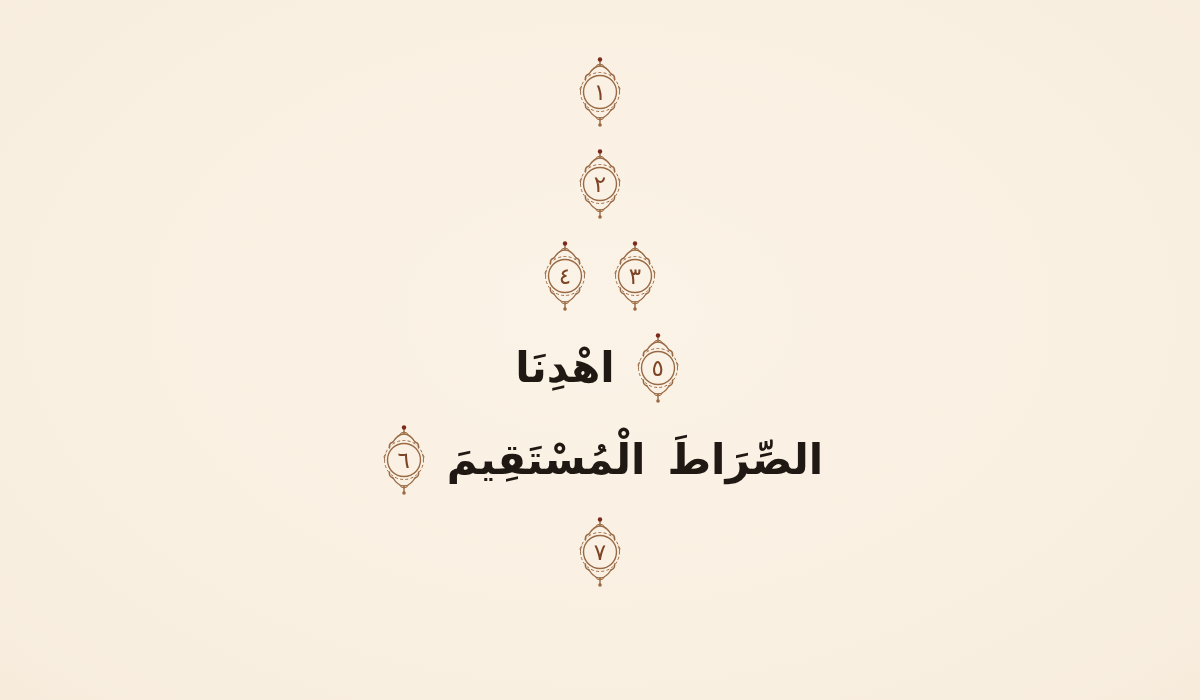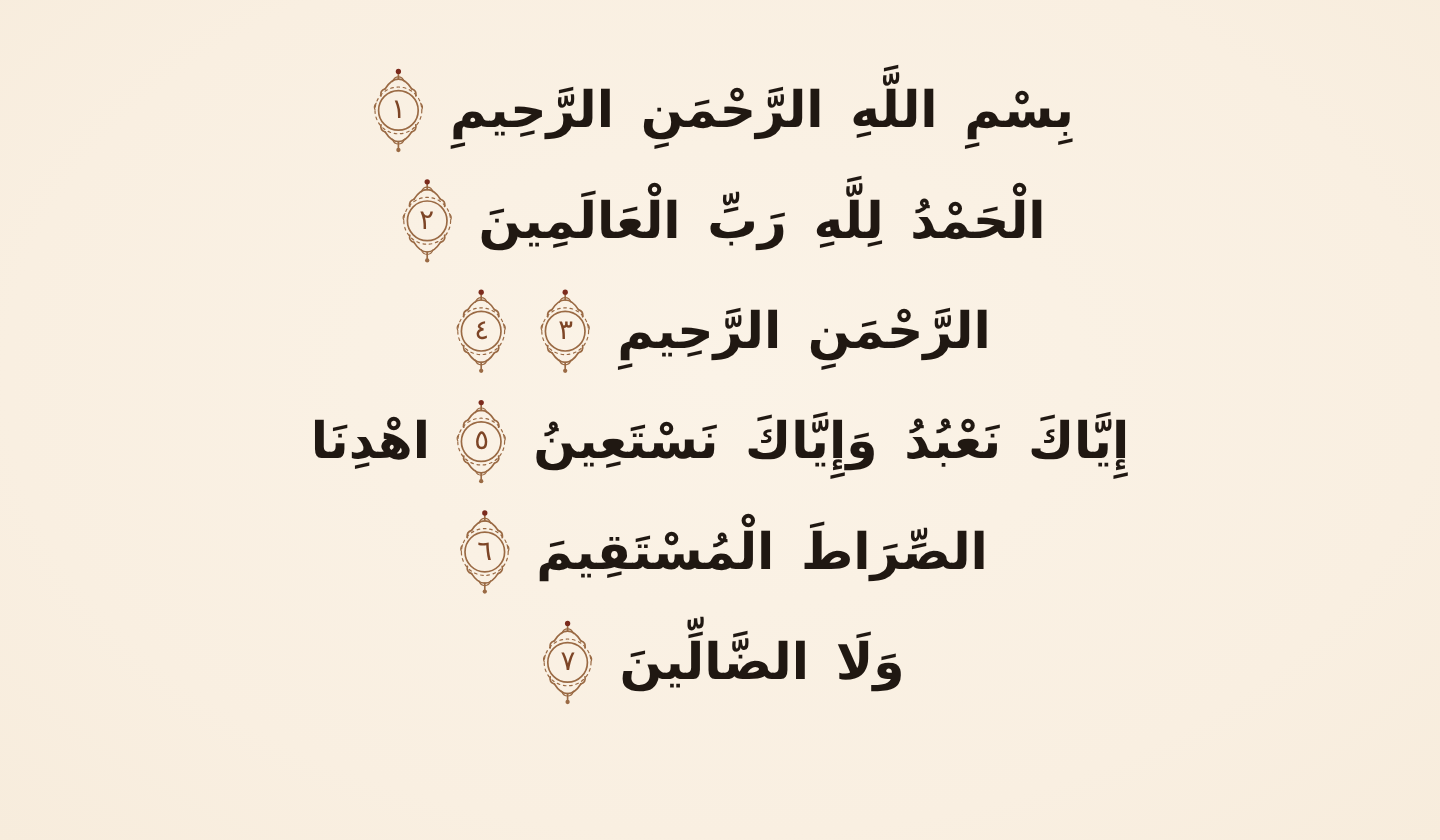--- a/index.html
+++ b/index.html
@@ -90,57 +90,53 @@
 
       <path d="M8.5 31 q-2.5 2.5 -1 5.5" stroke-width="1"></path>
       <path d="M45.5 31 q2.5 2.5 1 5.5" stroke-width="1"></path>
     </g>
   </defs>
 </svg>
 
 <main>
 
   <div class="line">
-    <span class="ayah-text">بِسْمِ اللَّهِ الرَّحْمَنِ الرَّحِيمِ</span>
     <span class="marker">
       <svg viewBox="0 0 54 74">
           <use href="#medallion"></use>
         </svg>
       <span class="num">١</span>
     </span>
   </div>
 
   <div class="line">
-    <span class="ayah-text">الْحَمْدُ لِلَّهِ رَبِّ الْعَالَمِينَ</span>
     <span class="marker">
       <svg viewBox="0 0 54 74">
           <use href="#medallion"></use>
         </svg>
       <span class="num">٢</span>
     </span>
   </div>
 
   <div class="line">
-    <span class="ayah-text">الرَّحْمَنِ الرَّحِيمِ</span>
     <span class="marker">
       <svg viewBox="0 0 54 74">
           <use href="#medallion"></use>
         </svg>
       <span class="num">٣</span>
     </span>
     <span class="marker">
       <svg viewBox="0 0 54 74">
           <use href="#medallion"></use>
         </svg>
       <span class="num">٤</span>
     </span>
   </div>
 
   <div class="line">
-    <span class="ayah-text">إِيَّاكَ نَعْبُدُ وَإِيَّاكَ نَسْتَعِينُ</span>
     <span class="marker">
       <svg viewBox="0 0 54 74">
           <use href="#medallion"></use>
         </svg>
       <span class="num">٥</span>
     </span>
     <span class="ayah-text">اهْدِنَا</span>
   </div>
 
   <div class="line">
@@ -148,21 +144,20 @@
     <span class="marker">
       <svg viewBox="0 0 54 74">
           <use href="#medallion"></use>
         </svg>
       <span class="num">٦</span>
     </span>
   </div>
 
 
   <div class="line">
-    <span class="ayah-text">وَلَا الضَّالِّينَ</span>
     <span class="marker">
       <svg viewBox="0 0 54 74">
           <use href="#medallion"></use>
         </svg>
       <span class="num">٧</span>
     </span>
   </div>
 
 </main>
 

